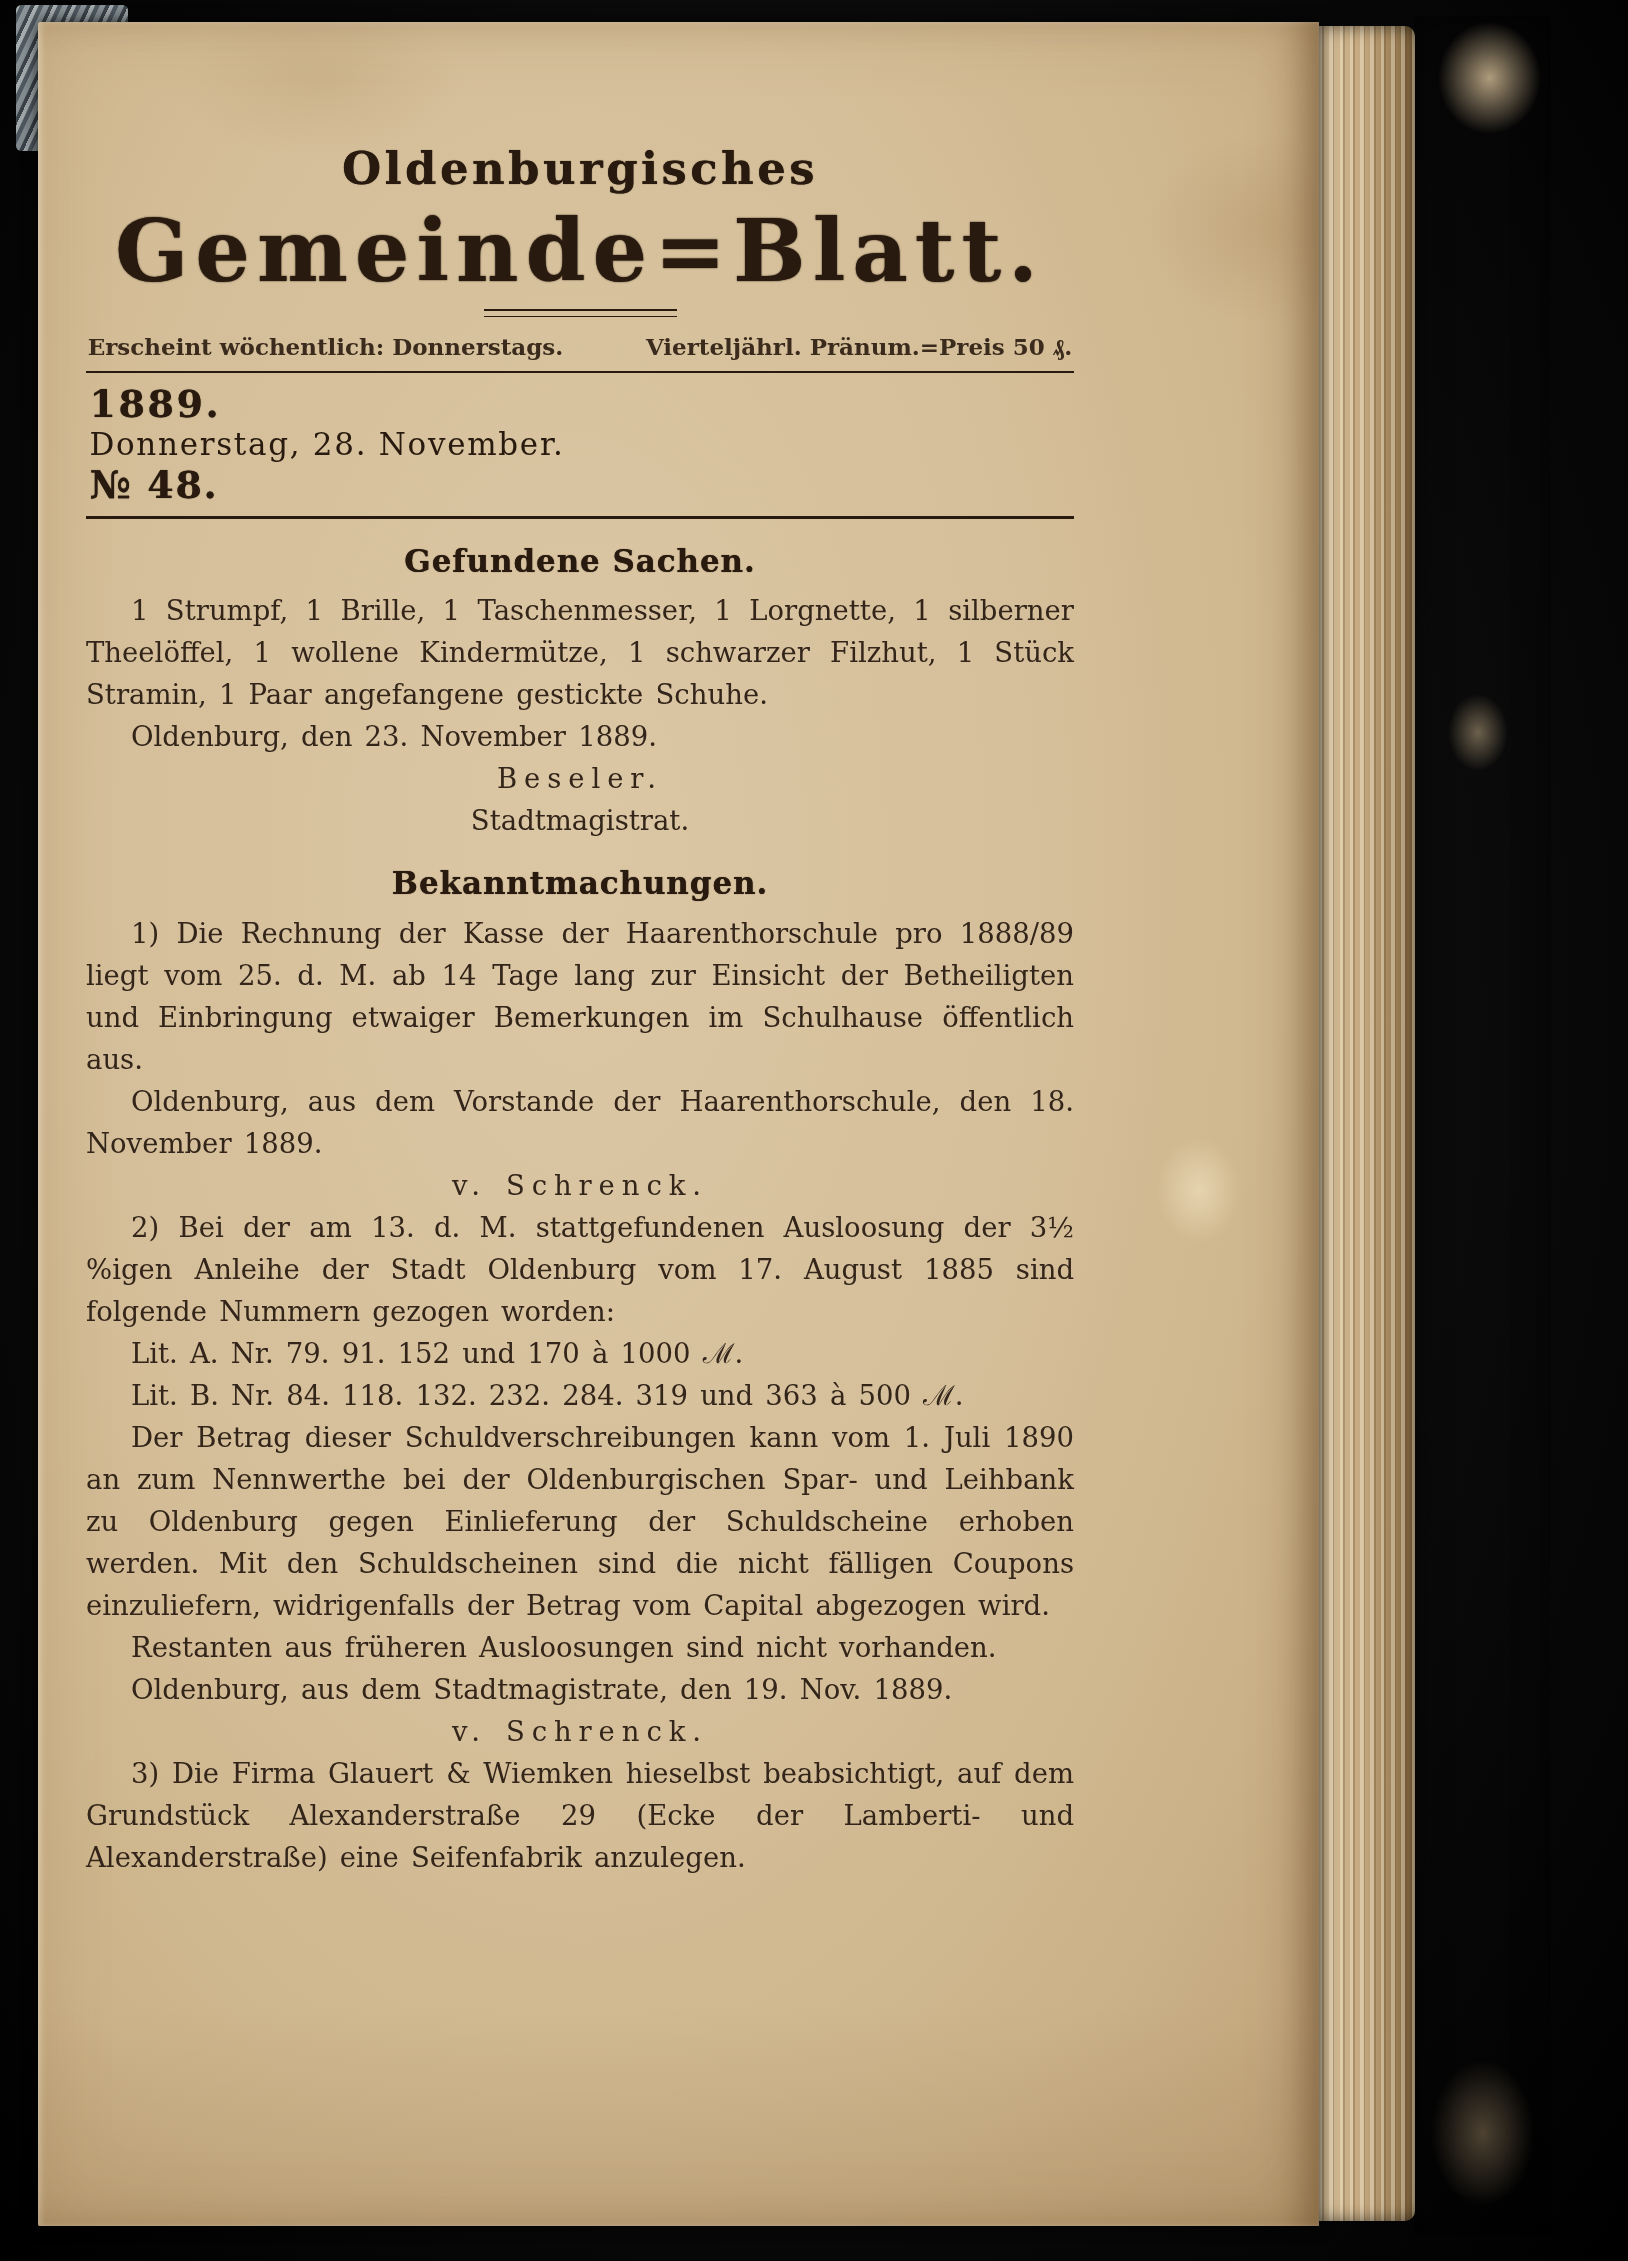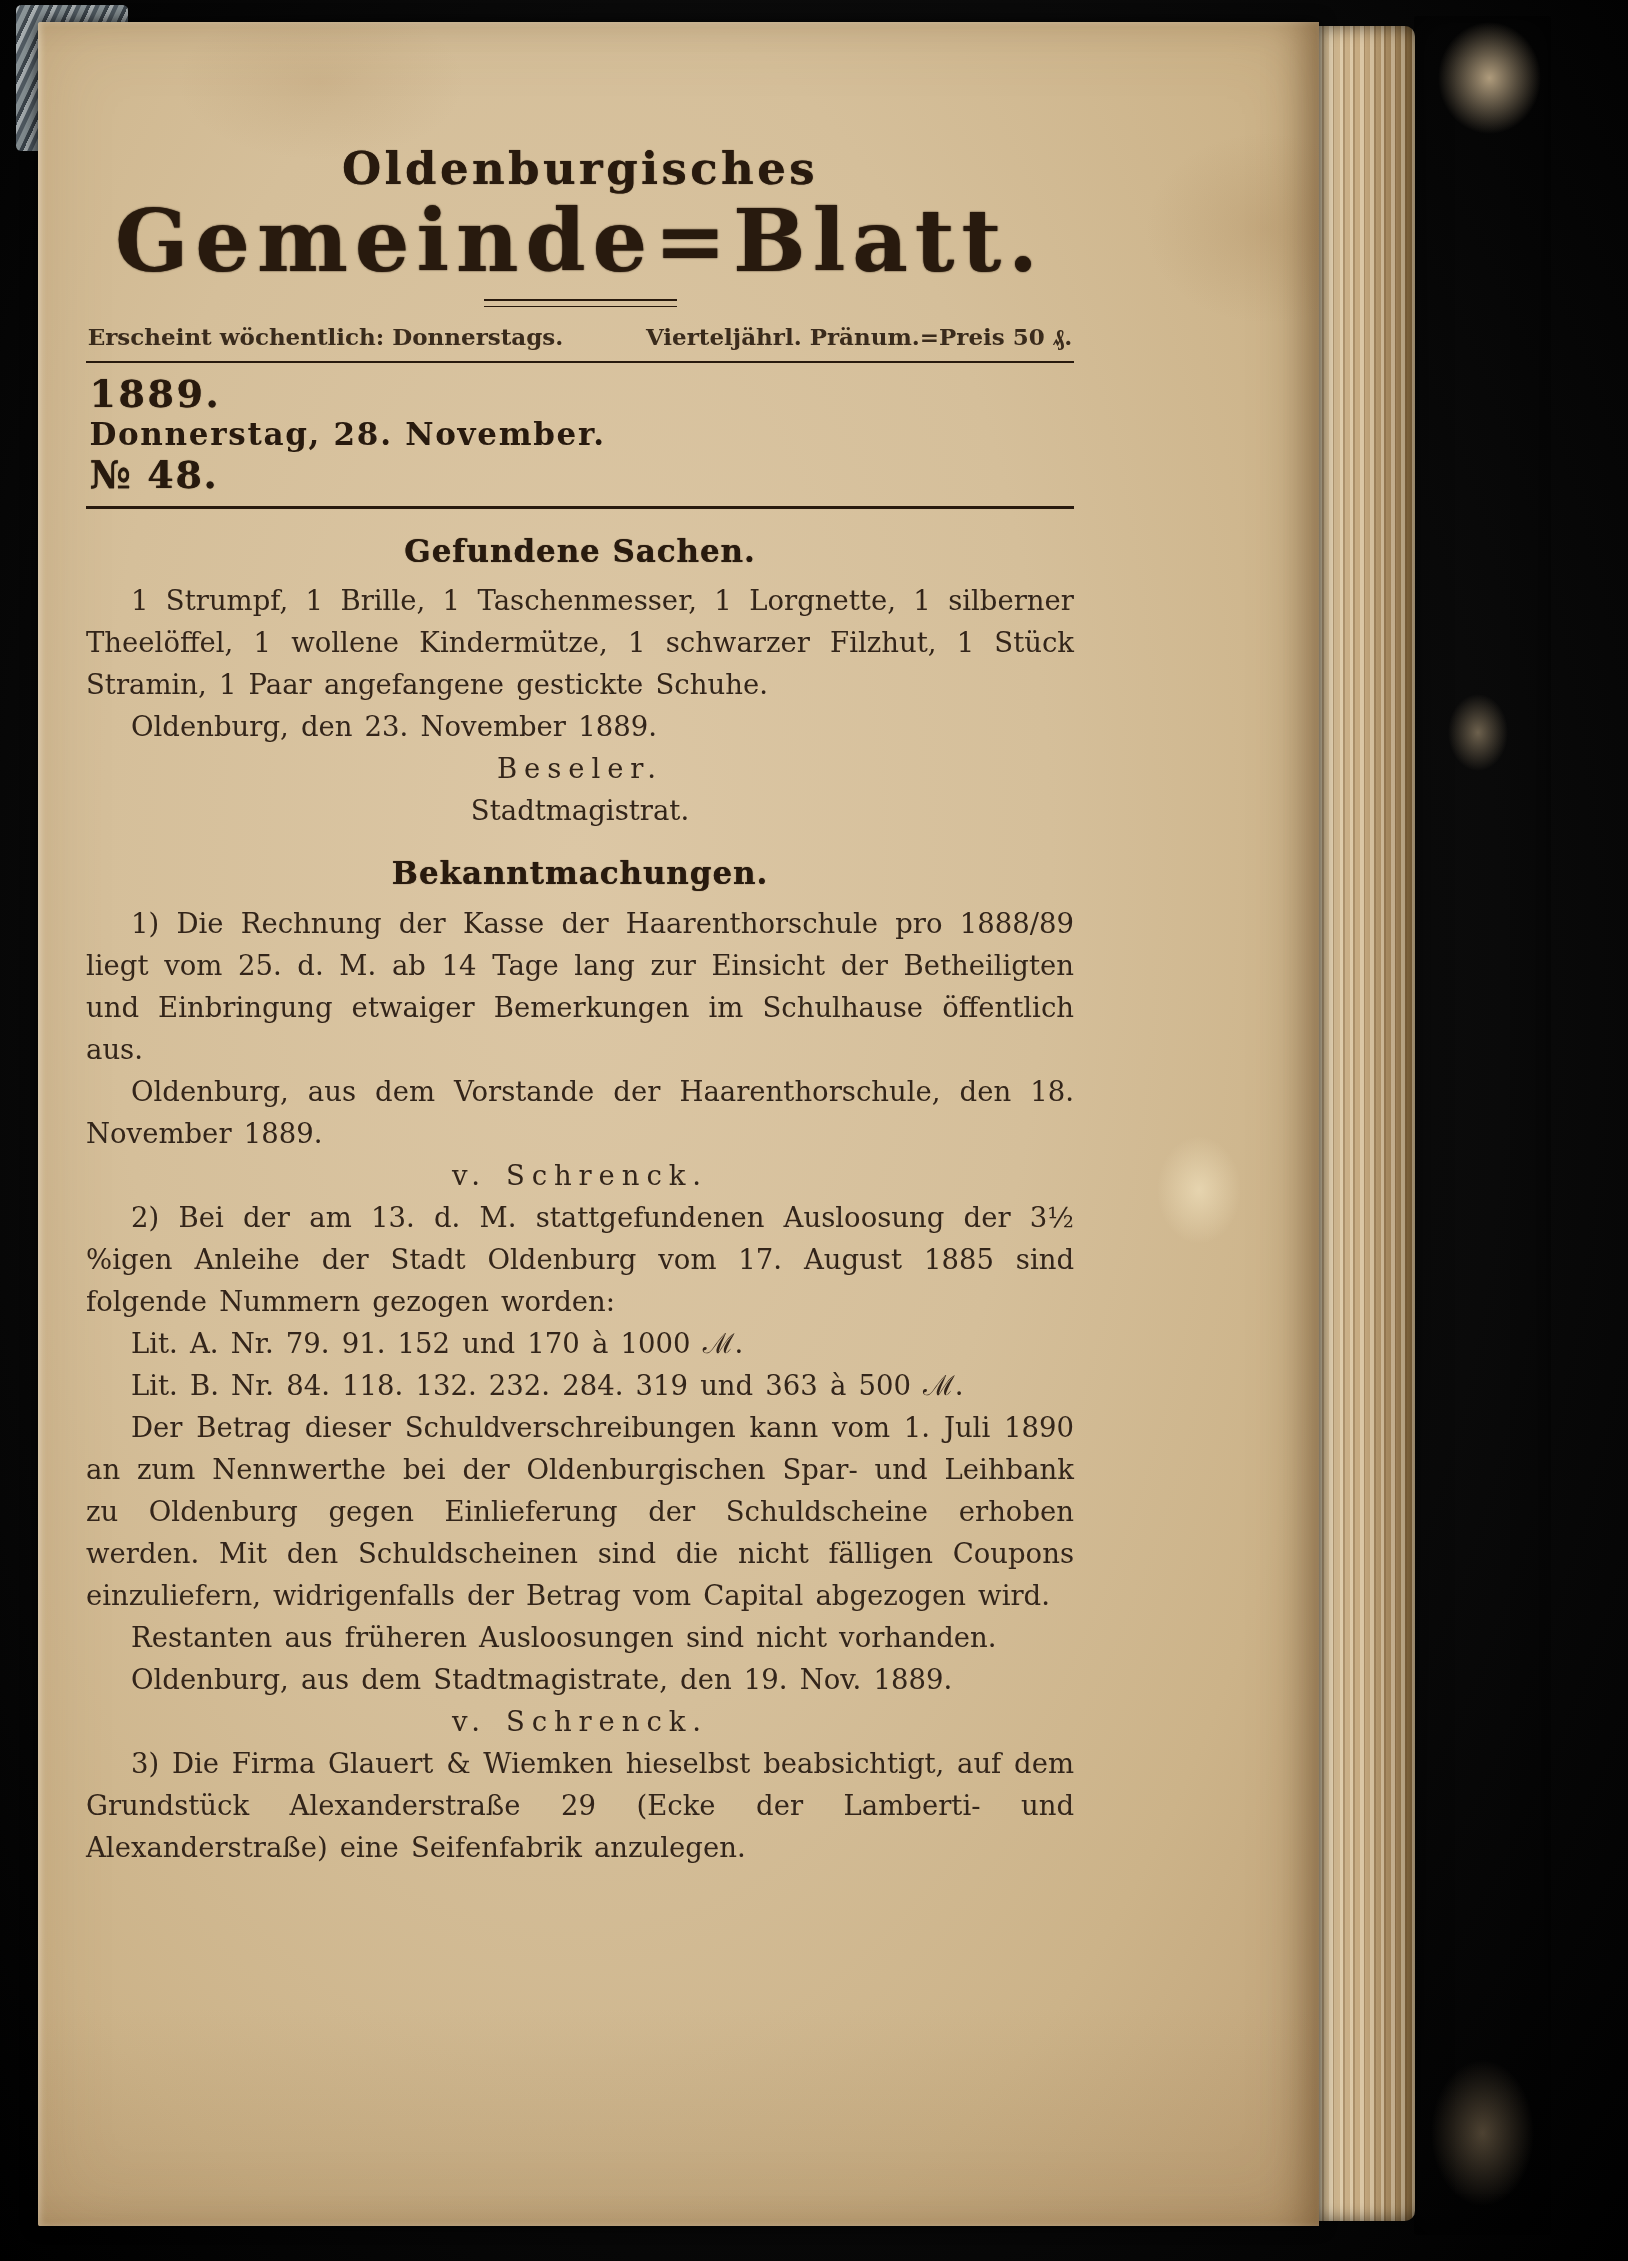--- a/index.html
+++ b/index.html
@@ -76,38 +76,38 @@
 
   .content{position:absolute;left:48px;top:120px;width:988px;}
 
   
   .pretitle{
     text-align:center;font-size:45px;font-weight:bold;letter-spacing:3.4px;
     color:var(--ink-strong);text-shadow:0 0 0.9px currentColor;
   }
   .title{
     text-align:center;font-size:86px;line-height:1.04;font-weight:bold;letter-spacing:6.9px;
-    color:var(--ink-strong);text-shadow:0 0 1.7px currentColor;margin-top:1px;
+    color:var(--ink-strong);text-shadow:0 0 1.7px currentColor;margin-top:11px;
   }
   .double-rule{
     width:193px;height:5.2px;margin:13.7px auto 15.5px auto;
     border-top:2.6px solid var(--ink-strong);border-bottom:0.9px solid var(--ink-strong);
   }
   .info-row{
     display:flex;justify-content:space-between;align-items:center;
     font-size:23px;margin:0 1.7px 10.3px 1.7px;font-weight:bold;color:#3a2b1c;
   }
   .rule-thin{border-top:2.6px solid var(--ink-strong);}
   .rule-thick{border-top:3.4px solid var(--ink-strong);}
   .dateline{
     display:flex;justify-content:space-between;align-items:baseline;
     padding:7.7px 3.4px 9.4px 3.4px;color:var(--ink-strong);flex-direction:column;
   }
   .dl-year{font-size:38px;font-weight:bold;letter-spacing:2.6px;text-shadow:0 0 0.9px currentColor;}
-  .dl-date{font-size:31px;font-weight:bold;letter-spacing:1.7px;}
+  .dl-date{font-size:31px;font-weight:normal;letter-spacing:1.7px;}
   .dl-issue{font-size:38px;font-weight:bold;letter-spacing:1.7px;text-shadow:0 0 0.9px currentColor;}
 
   
   h2{
     font-size:31px;font-weight:bold;text-align:center;letter-spacing:0.9px;
     margin:24px 0 10.3px 0;color:var(--ink-strong);text-shadow:0 0 0.9px currentColor;
   }
   p{margin:0;font-size:27.5px;line-height:42px;word-spacing:3.4px;color:var(--ink);}
   .just{text-align:justify;}
   .ind{text-indent:45px;}

